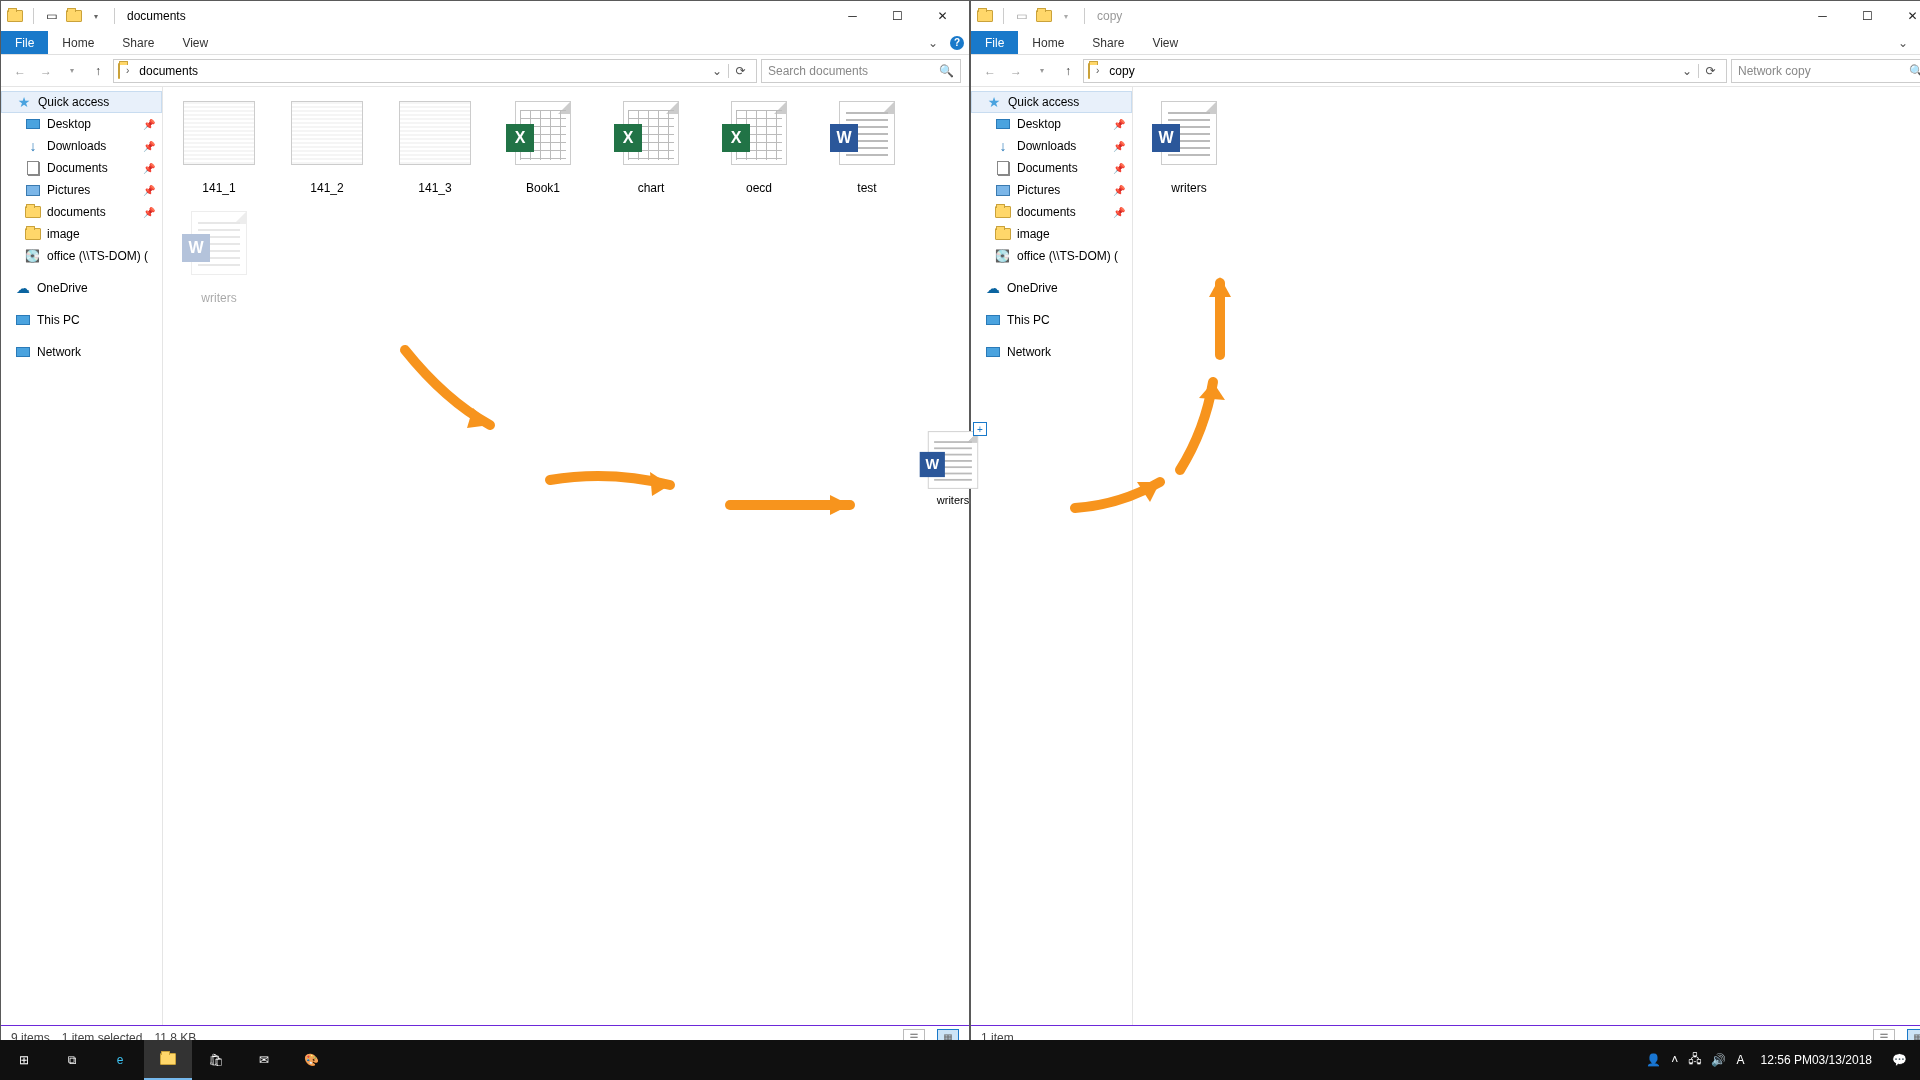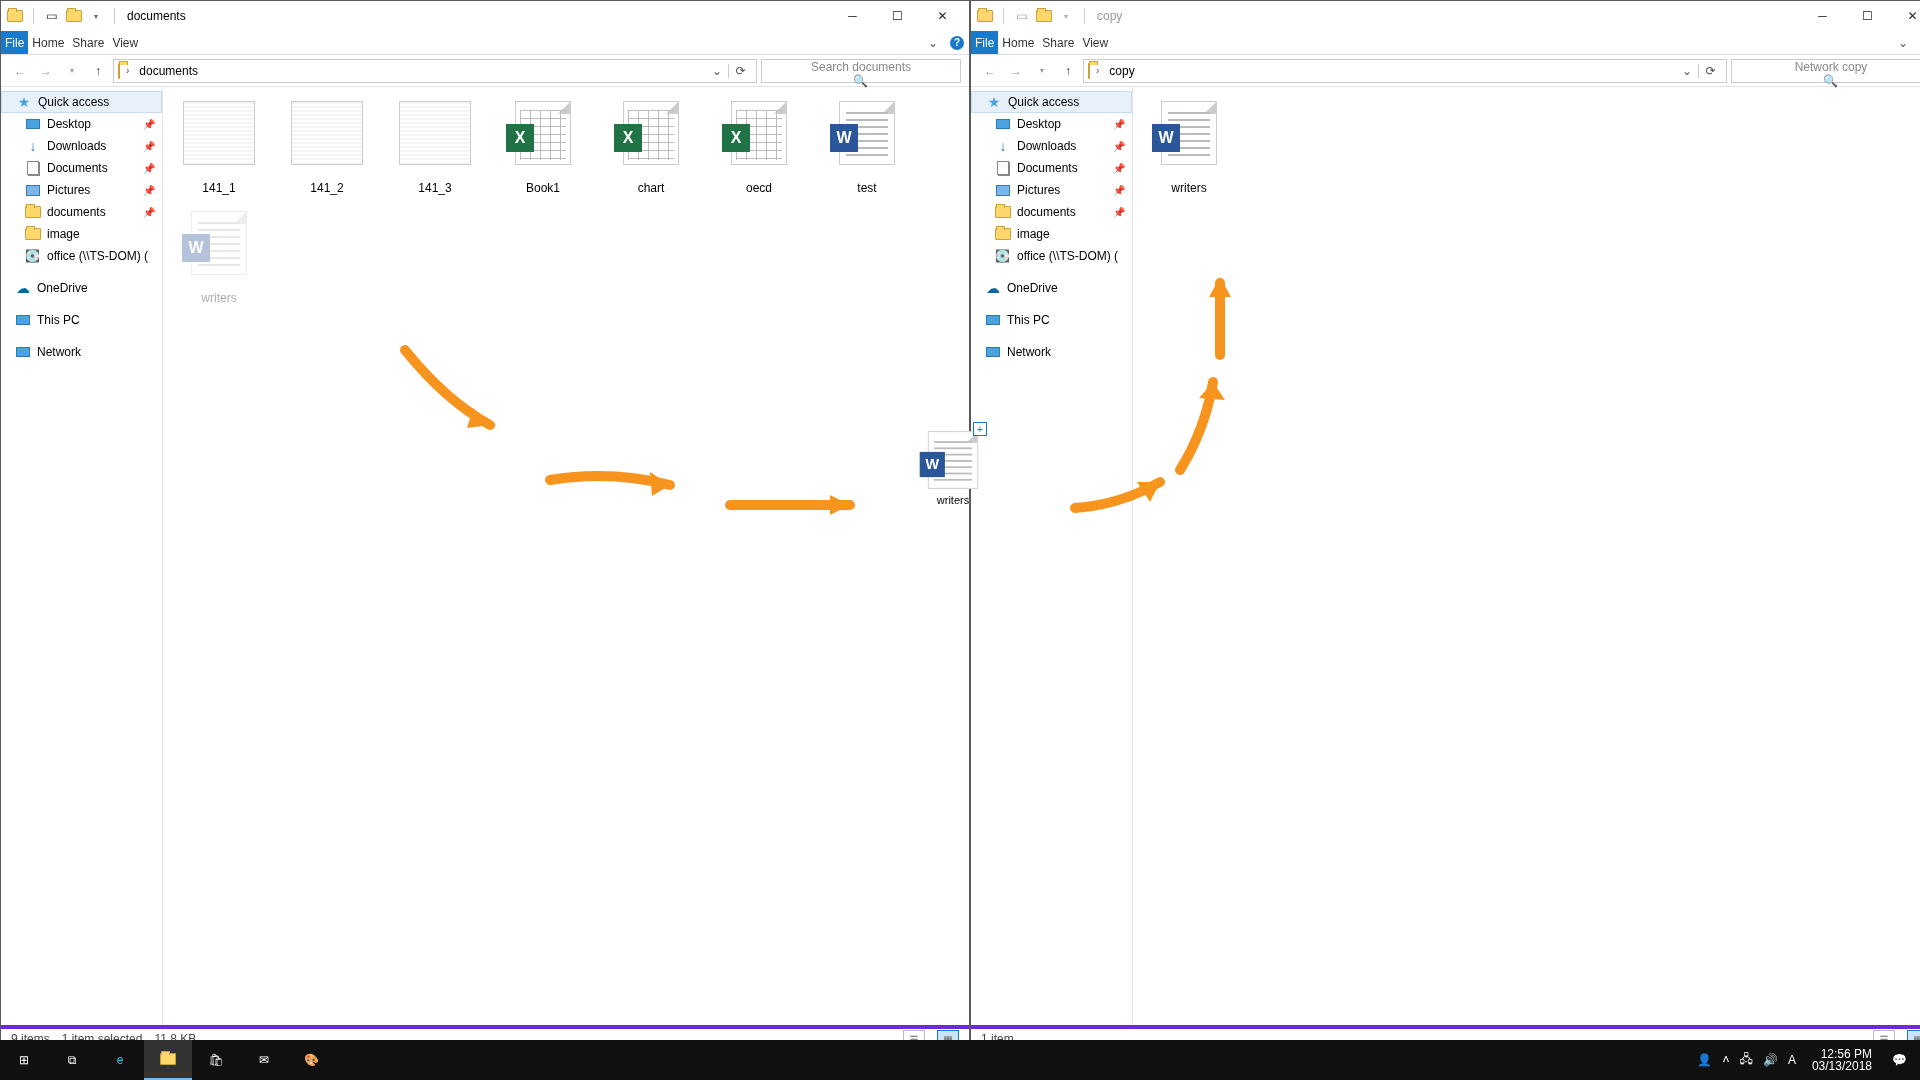--- a/index.html
+++ b/index.html
@@ -12,37 +12,37 @@
 
 .titlebar { height: 30px; display: flex; align-items: center; padding: 0 4px; background: #fff; }
 .titlebar .qat { display:flex; align-items:center; gap:6px; padding-left:2px;}
 .titlebar .ico { width:16px; height:16px; display:inline-flex; align-items:center; justify-content:center; }
 .titlebar .sep { width:1px; height:16px; background:#ccc; margin:0 4px;}
 .titlebar .title { margin-left:8px; }
 .titlebar .spacer { flex:1; }
 .titlebar .wbtn { width:45px; height:30px; display:flex; align-items:center; justify-content:center; color:#222;}
 
 .ribbon-tabs { height:24px; display:flex; align-items:stretch; border-bottom:1px solid #e0e0e0; background:#fff;}
-.ribbon-tabs .tab { padding:0 4px; display:flex; align-items:center; color:#333; }
+.ribbon-tabs .tab { padding:0 14px; display:flex; align-items:center; color:#333; }
 .ribbon-tabs .tab.file { background:#1979ca; color:#fff;}
 .ribbon-tabs .spacer{flex:1;}
 .ribbon-tabs .chev { width:24px; display:flex; align-items:center; justify-content:center; color:#555;}
 .ribbon-tabs .help { width:24px; display:flex; align-items:center; justify-content:center;}
 .ribbon-tabs .help span{ width:14px;height:14px;border-radius:50%;background:#1979ca;color:#fff;display:flex;align-items:center;justify-content:center;font-size:10px;font-weight:bold;}
 
 .navbar { height:32px; display:flex; align-items:center; padding:4px 8px; gap:4px; background:#fff; border-bottom:1px solid #e5e5e5;}
 .navbar .nbtn { width:22px; height:22px; display:flex;align-items:center;justify-content:center;color:#999;}
 .navbar .nbtn.enabled{color:#333;}
 .breadcrumb { flex:1; height:24px; border:1px solid #ccc; display:flex; align-items:center; padding:0 4px; gap:2px; }
 .breadcrumb .chev-small{color:#555; font-size:10px; padding:0 4px;}
 .breadcrumb .crumb{padding:0 4px;}
 .breadcrumb .spacer{flex:1;}
 .breadcrumb .drop{color:#555; padding-right:4px;}
 .breadcrumb .refresh{border-left:1px solid #ccc; width:24px;display:flex;align-items:center;justify-content:center;color:#555;}
-.searchbox { width:200px; height:24px; border:1px solid #ccc; display:flex; align-items:center; padding:0 6px; color:#888;flex-direction:column; }
+.searchbox { width:200px; height:24px; border:1px solid #ccc; display:flex; align-items:center; padding:0 6px; color:#888; }
 .searchbox .spacer{flex:1;}
 .searchbox .mag{color:#555;}
 
 .body { flex:1; display:flex; overflow:hidden;}
 .sidebar { width:162px; border-right:1px solid #e5e5e5; padding-top:4px;}
 .sidebar .row{ height:22px; display:flex; align-items:center; padding-left:14px; gap:6px; }
 .sidebar .row.top{ background:#e8f0fa; border:1px solid #c8dcf0;}
 .sidebar .row .pin{margin-left:auto; margin-right:6px; color:#888; font-size:10px;}
 .sidebar .row.sub{ padding-left:24px;}
 .sidebar .rowgap{height:10px;}
@@ -59,21 +59,21 @@
 .excel-big::before{content:"";position:absolute;right:0;top:0;width:12px;height:12px;background:linear-gradient(135deg,#fff 48%, #ccc 52%);}
 .excel-big .grid{position:absolute;inset:8px 4px 4px 4px;background:
  linear-gradient(#bbb 1px, transparent 1px) 0 0/100% 8px,
  linear-gradient(90deg,#bbb 1px, transparent 1px) 0 0/10px 100%;}
 .excel-big .badge{position:absolute;left:-10px;top:22px;width:28px;height:28px;background:#217346;color:#fff;display:flex;align-items:center;justify-content:center;font-weight:bold;font-size:16px;}
 .word-big::before{content:"";position:absolute;right:0;top:0;width:12px;height:12px;background:linear-gradient(135deg,#fff 48%, #ccc 52%);}
 .word-big .lines{position:absolute;inset:10px 6px 6px 6px;background:
  linear-gradient(#bbb 2px, transparent 2px) 0 0/100% 7px;}
 .word-big .badge{position:absolute;left:-10px;top:22px;width:28px;height:28px;background:#2b579a;color:#fff;display:flex;align-items:center;justify-content:center;font-weight:bold;font-size:16px;}
 
-.statusbar{ height:24px; border-top:4px solid #6d28d9; display:flex; align-items:center; padding:0 10px; gap:12px; color:#444;}
+.statusbar{ height:24px; border-top:1px solid #6d28d9; display:flex; align-items:center; padding:0 10px; gap:12px; color:#444;}
 .statusbar .spacer{flex:1;}
 .statusbar .vbtn{width:22px;height:18px;border:1px solid #bbb;display:flex;align-items:center;justify-content:center;font-size:10px;color:#666;}
 .statusbar .vbtn.active{background:#cce4f7;border-color:#1979ca;}
 
 
 .drag-cursor{position:absolute; left:925px; top:428px; pointer-events:none; z-index:30;}
 .drag-cursor .word-big{transform:scale(.9);}
 .drag-cursor .lbl{text-align:center; font-size:11px; margin-top:2px; text-shadow:0 0 2px #fff;}
 .drag-cursor .plus{position:absolute; right:-6px; top:-6px; width:14px;height:14px; background:#fff; border:1px solid #1979ca; color:#1979ca; font-size:10px; display:flex;align-items:center;justify-content:center;}
 
@@ -82,21 +82,21 @@
 .arrow svg{overflow:visible;}
 .arrow path{stroke:#f7941d; stroke-width:10; fill:none; stroke-linecap:round;}
 .arrow polygon{fill:#f7941d;}
 
 
 .taskbar{position:absolute;left:0;right:0;bottom:0;height:40px;background:#101010;display:flex;align-items:center;color:#fff;}
 .taskbar .tbtn{width:48px;height:40px;display:flex;align-items:center;justify-content:center;}
 .taskbar .tbtn.active{background:#333;border-bottom:2px solid #76b9ed;}
 .taskbar .spacer{flex:1;}
 .taskbar .tray{display:flex;align-items:center;gap:10px;padding:0 8px;}
-.taskbar .clock{display:flex;flex-direction:column;align-items:flex-end;font-size:11px;line-height:12px;padding:0 8px;}
+.taskbar .clock{display:flex;flex-direction:row;align-items:flex-end;font-size:11px;line-height:12px;padding:0 8px;}
 .taskbar .notif{width:40px;height:40px;display:flex;align-items:center;justify-content:center;}
 
 
 .folder-ico{width:16px;height:12px;background:#ffd76a;border:.5px solid #caa23a;border-radius:1px;position:relative;}
 .folder-ico::before{content:"";position:absolute;left:0;top:-3px;width:7px;height:3px;background:#ffd76a;border:.5px solid #caa23a;border-bottom:none;border-radius:1px 1px 0 0;}
 .star-ico{color:#4aa3df;font-size:14px;}
 .desktop-ico{width:14px;height:10px;background:#4aa3df;border:1px solid #2a7ab8;}
 .dl-ico{color:#2a7ab8;font-size:14px;}
 .docs-ico{width:12px;height:14px;background:#fff;border:1px solid #888;box-shadow:1px 1px 0 #888;}
 .pics-ico{width:14px;height:11px;background:#7bb6e8;border:1px solid #3a7ab0;}

